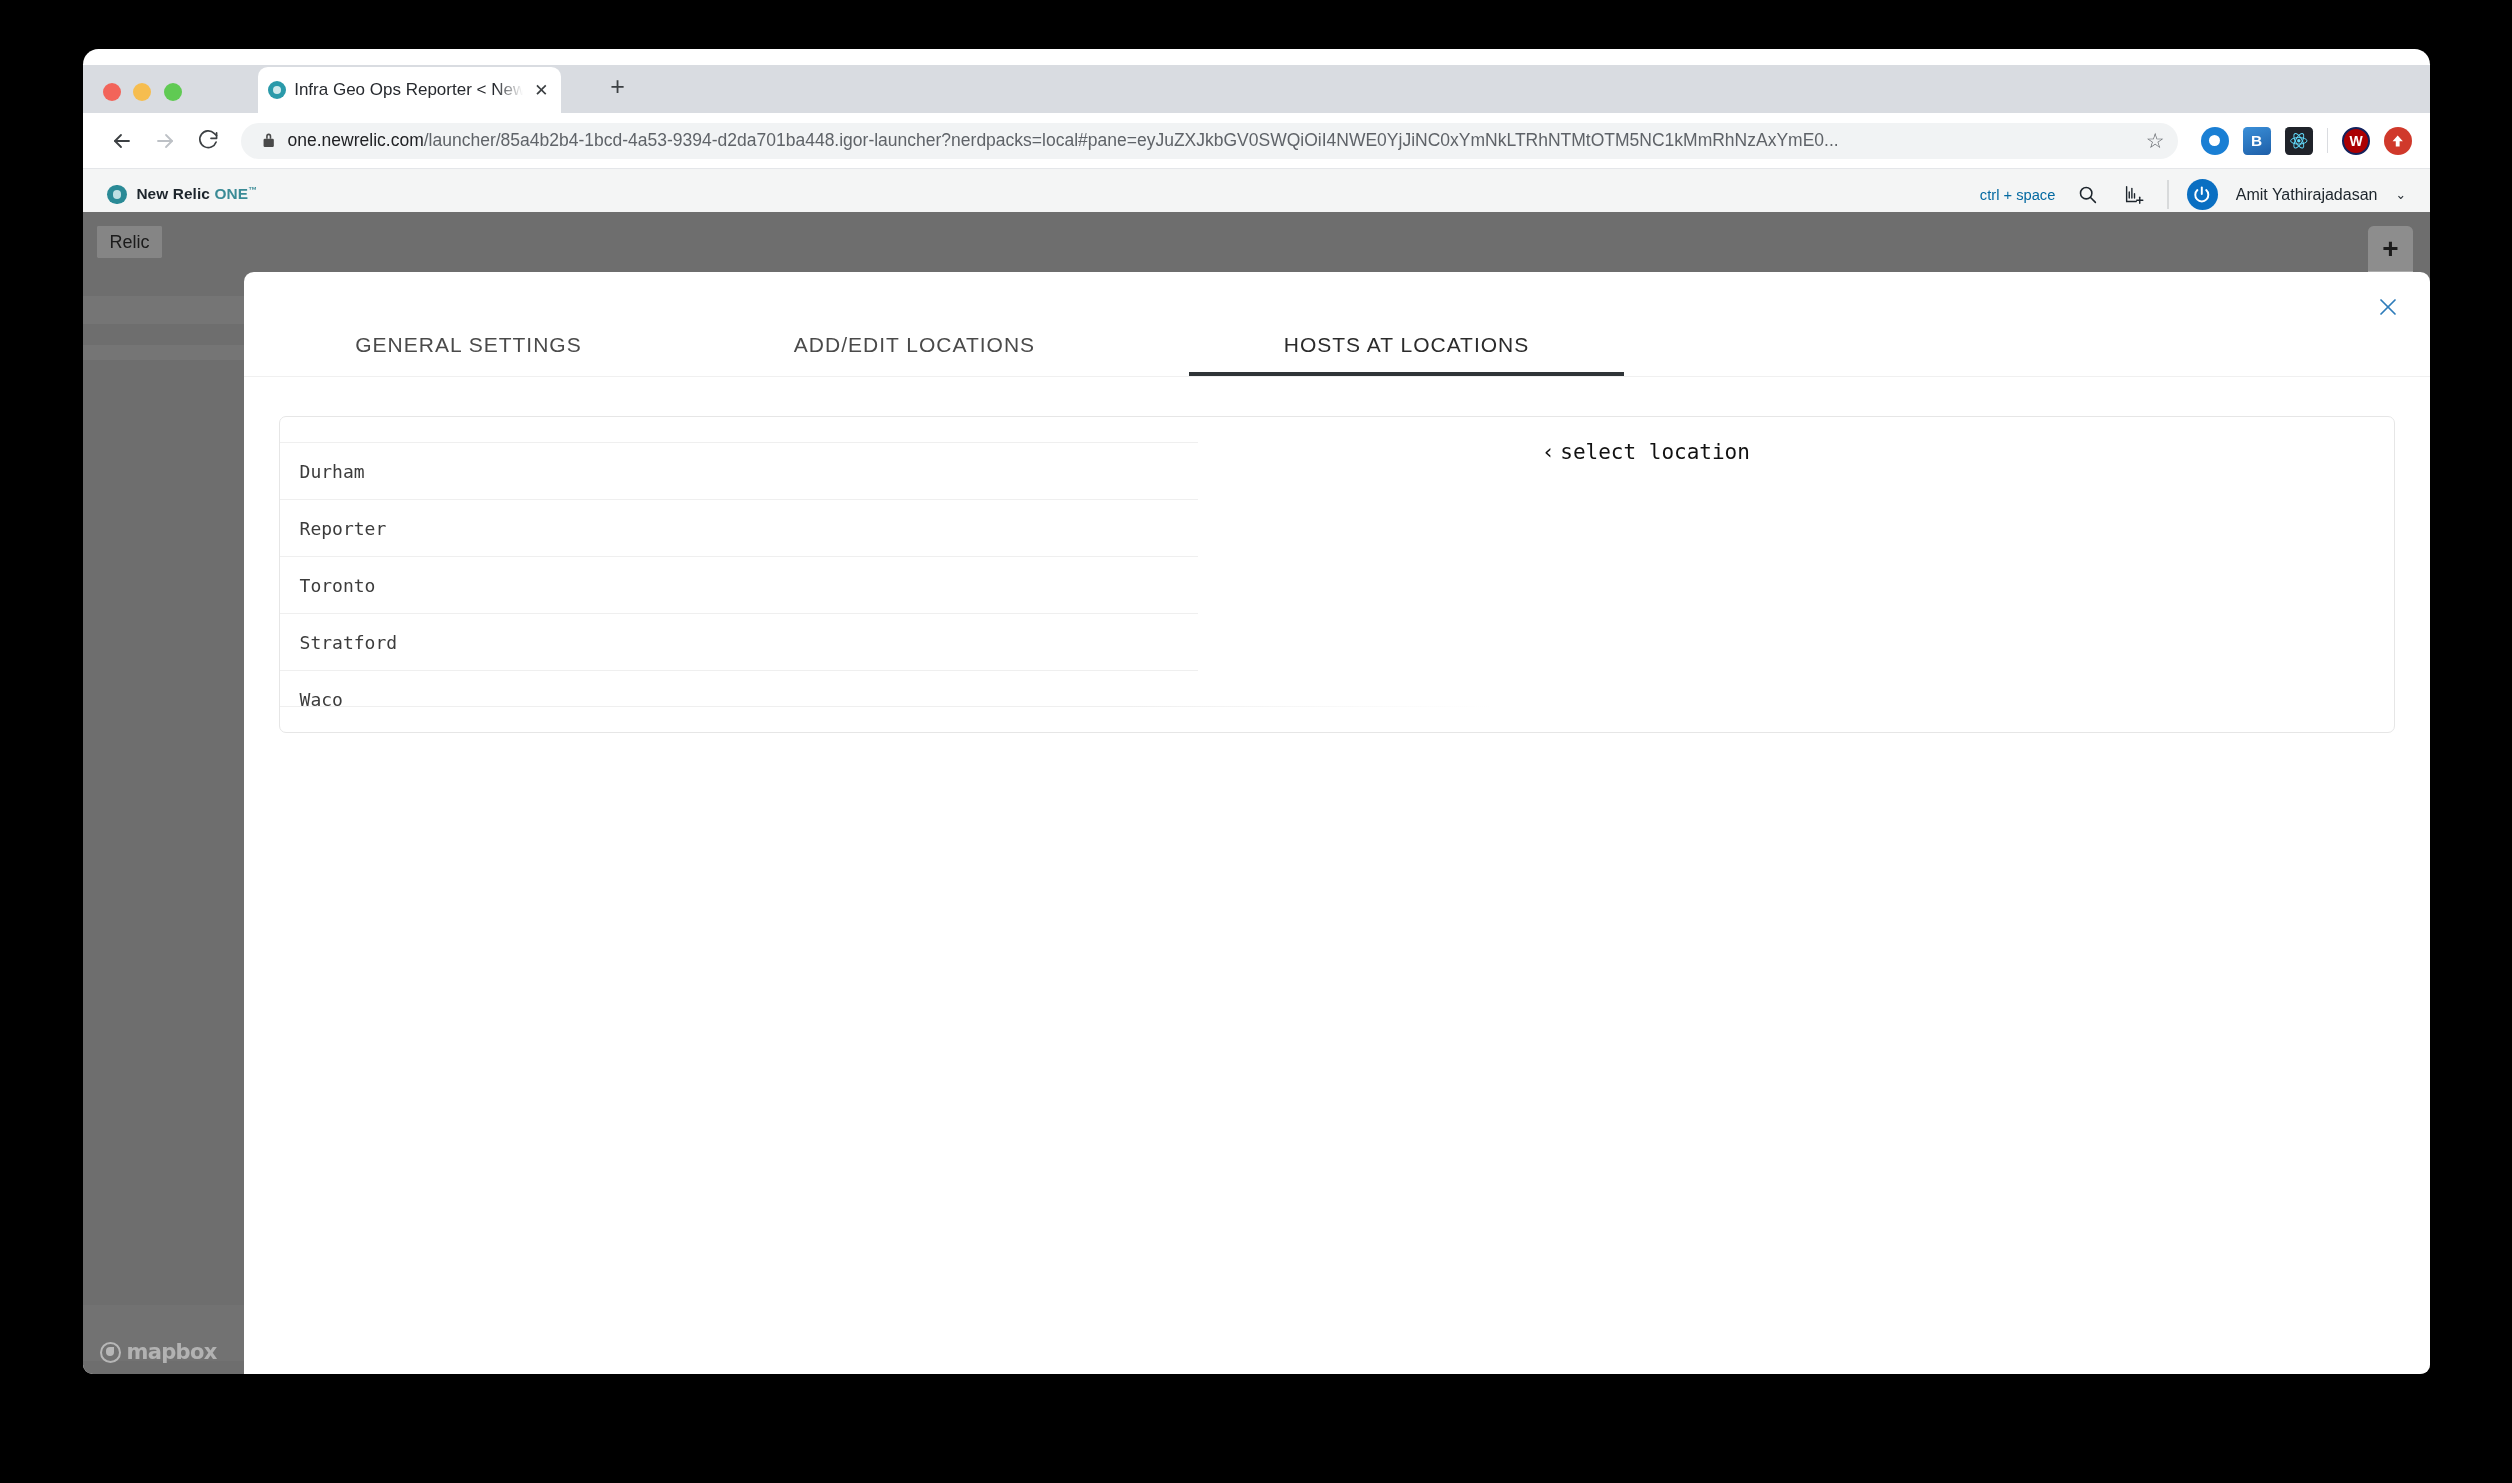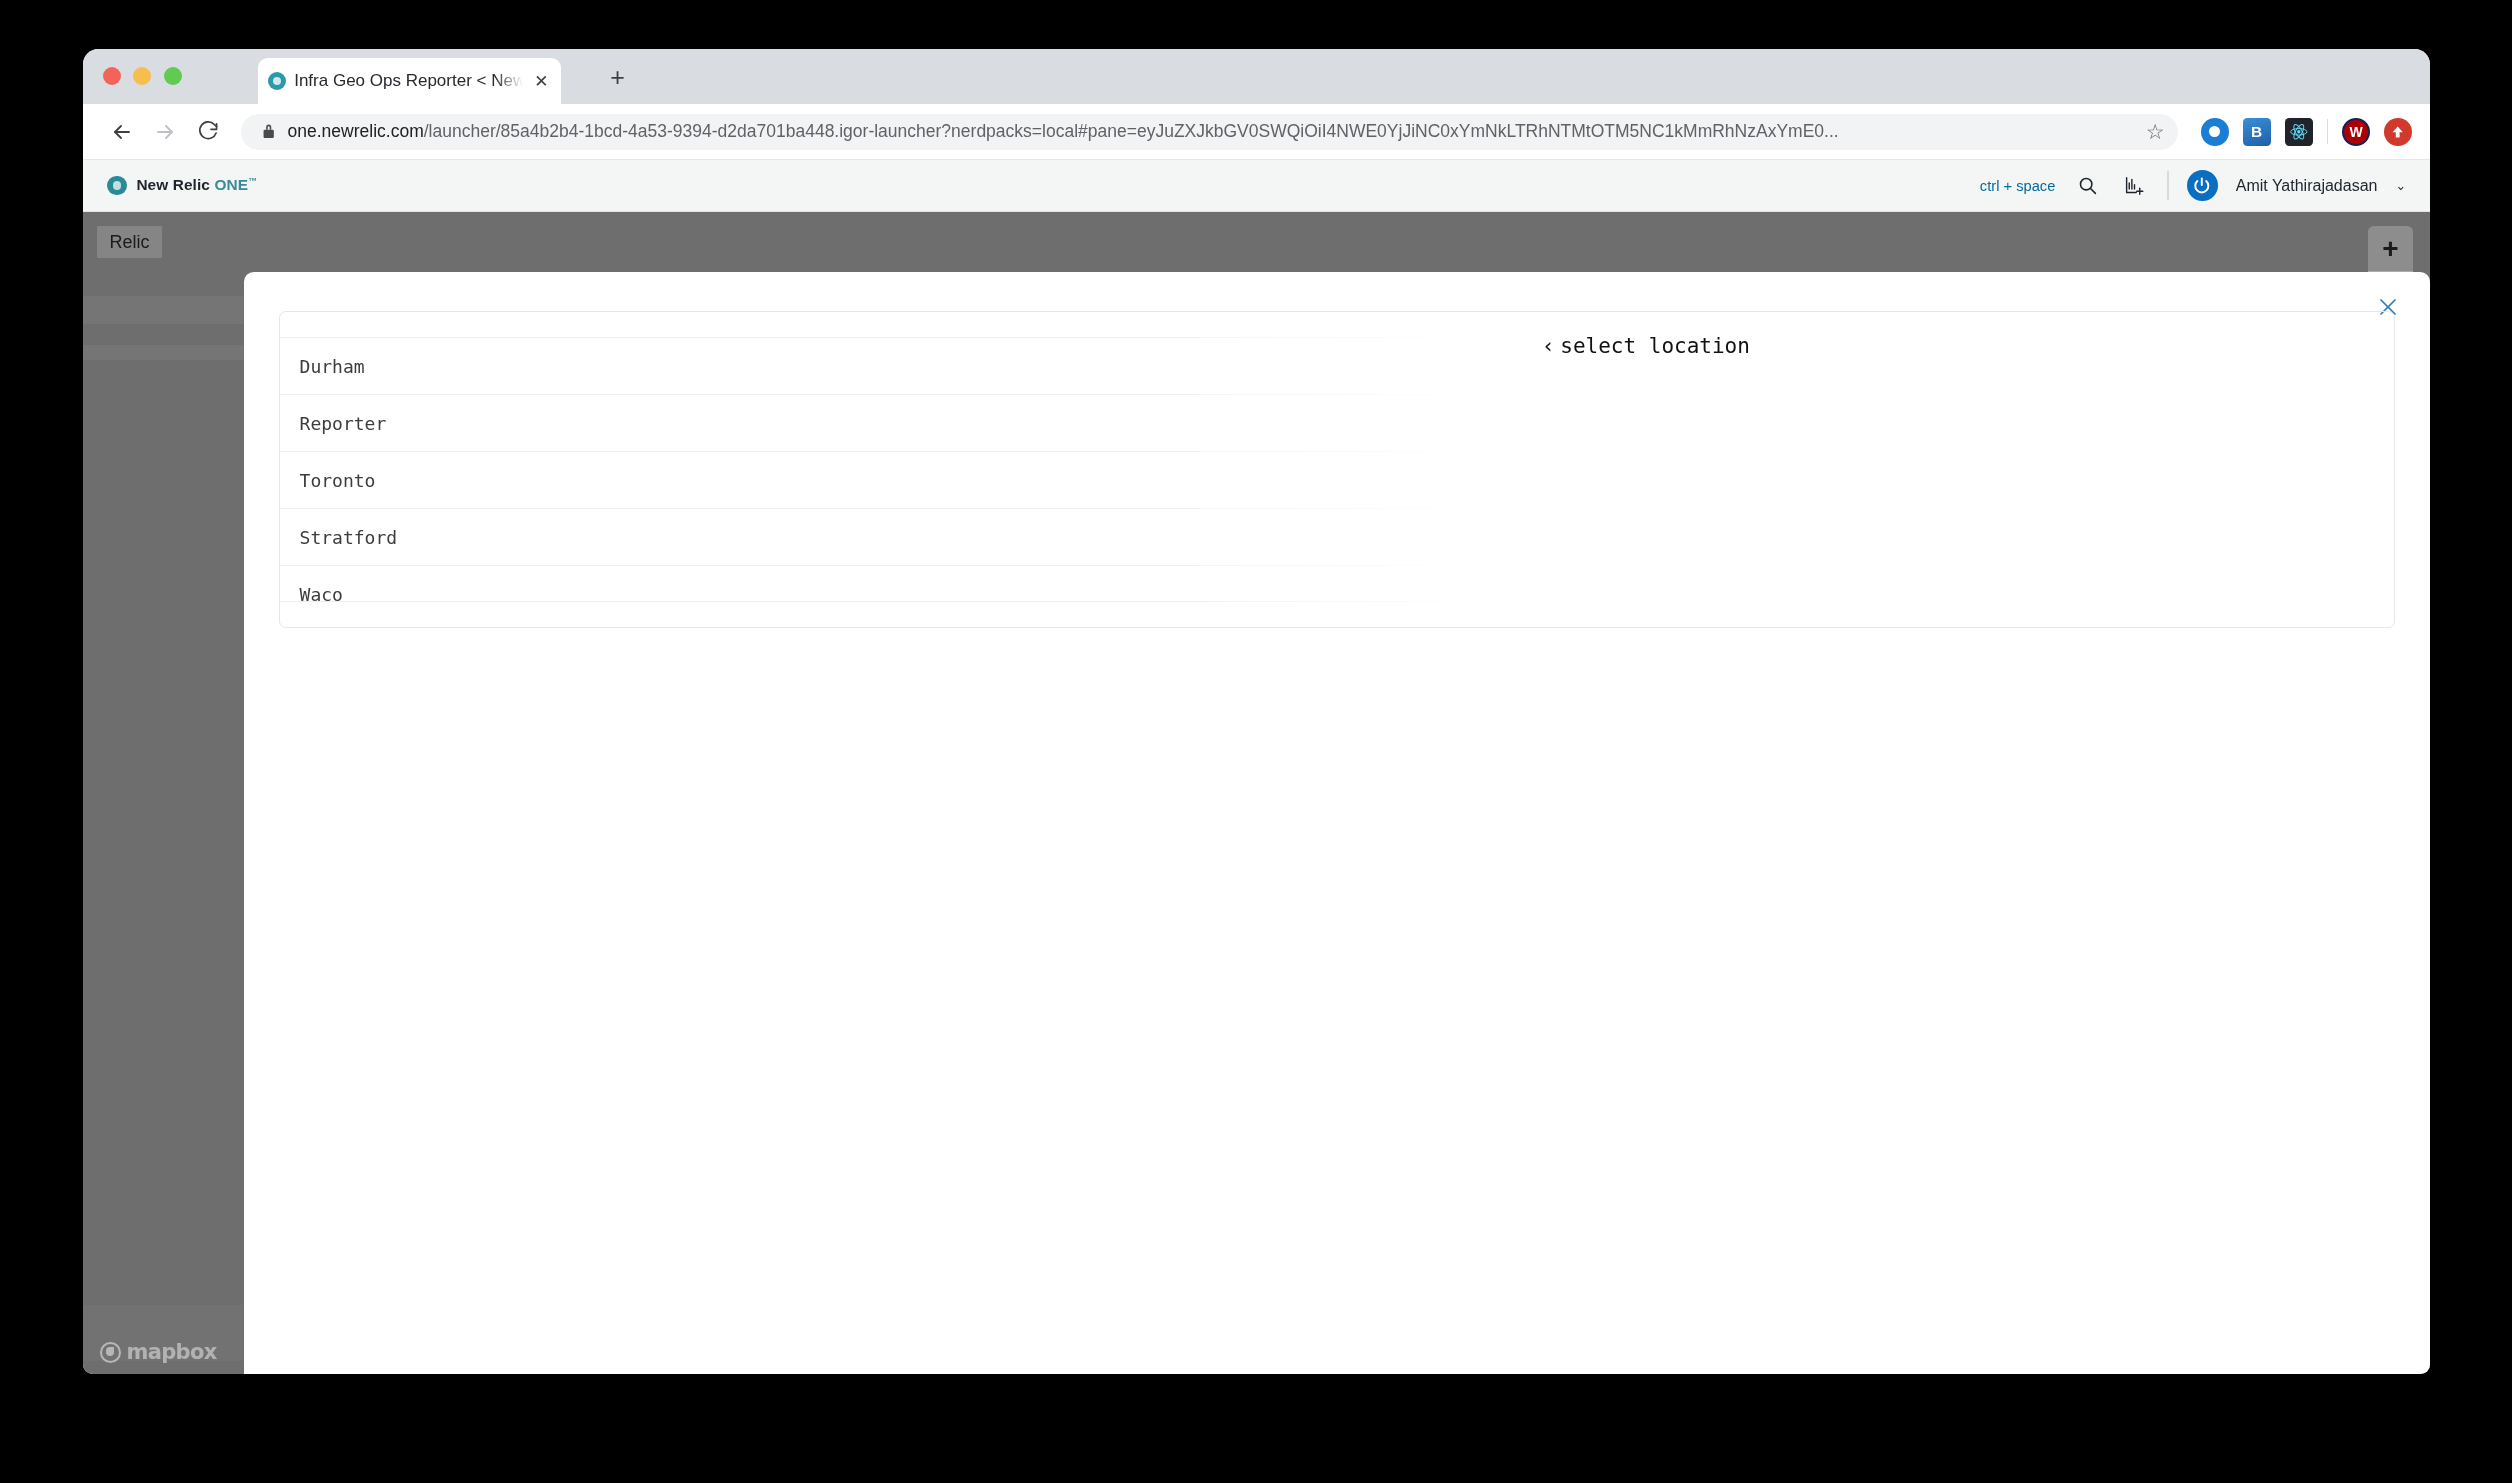--- a/index.html
+++ b/index.html
@@ -17,24 +17,25 @@
     width: 2347px; height: 1325px;
     background: #ffffff;
     border-radius: 15.4px 15.4px 9.8px 9.8px;
     overflow: hidden;
     box-shadow: 0 7px 28px rgba(0,0,0,0.45);
   }
 
   
   #tab-strip {
     position: relative;
-    height: 55px;
+    height: 48px;
     background: #d9dce1;
     display: flex;
     align-items: flex-end;
+    margin-top: 16px;
   }
   .traffic-lights {
     position: absolute;
     left: 19.6px; top: 18px;
     display: flex; gap: 12.6px;
   }
   .tl-dot { width: 18px; height: 18px; border-radius: 50%; }
   .tl-red    { background: #f2645a; }
   .tl-yellow { background: #f6bd4f; }
   .tl-green  { background: #60ca53; }
@@ -474,20 +475,25 @@
   </div>
 
   <div id="settings-modal">
     <div id="modal-close">
       <svg width="24" height="24" viewBox="0 0 24 24" fill="none" stroke="currentColor" stroke-width="1.7" stroke-linecap="round">
           <line x1="5" y1="5" x2="19" y2="19"></line>
           <line x1="19" y1="5" x2="5" y2="19"></line>
         </svg>
     </div>
 
+    <div id="modal-tabs">
+      <div class="modal-tab">GENERAL SETTINGS</div>
+      <div class="modal-tab">ADD/EDIT LOCATIONS</div>
+      <div class="modal-tab active">HOSTS AT LOCATIONS</div>
+    </div>
 
     <div id="locations-panel">
       <div id="locations-list">
         <div class="location-row">Durham</div>
         <div class="location-row">Reporter</div>
         <div class="location-row">Toronto</div>
         <div class="location-row">Stratford</div>
         <div class="location-row">Waco</div>
         <div id="locations-list-bottom-rule"></div>
       </div>

